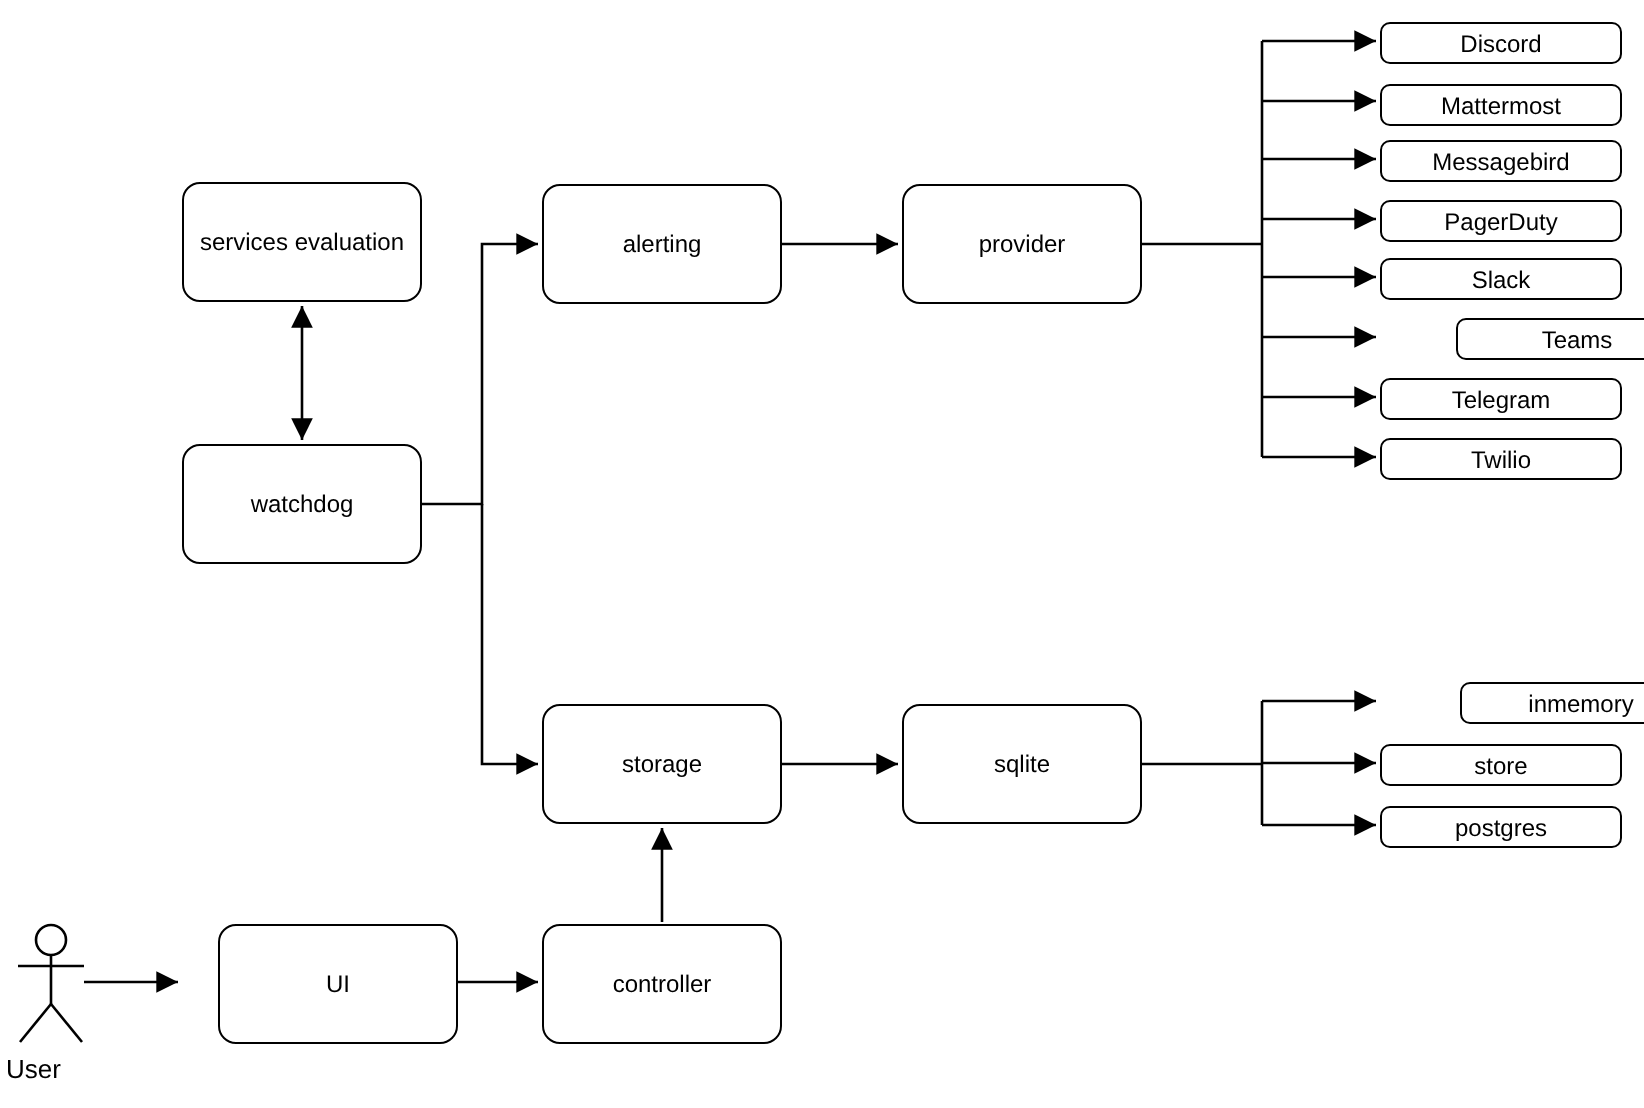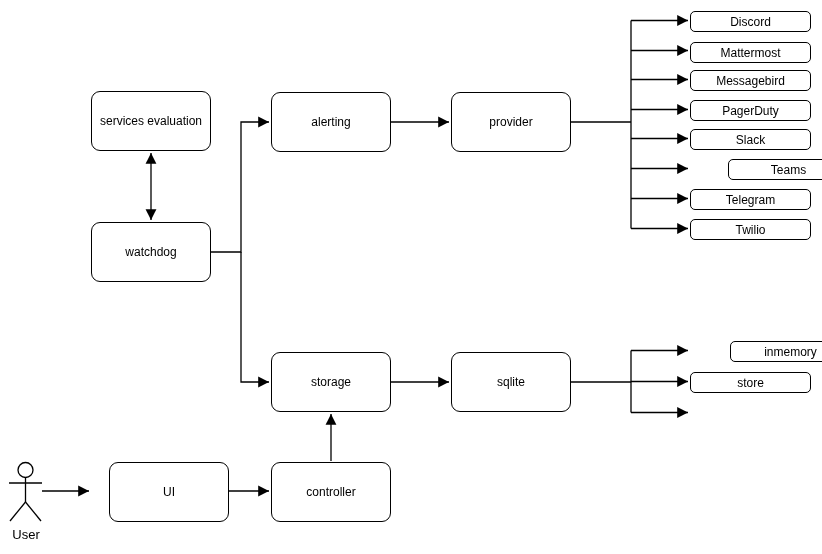--- a/index.html
+++ b/index.html
@@ -52,21 +52,21 @@
     font-size: 12px;
     color: #000000;
     text-align: center;
     white-space: nowrap;
   }
   .actor-label {
     position: absolute;
     left: 3px;
     top: 527px;
     width: 46px;
-    text-align: center;
+    text-align: left;
     font-size: 13px;
     color: #000000;
   }
 </style>
 </head>
 <body>
 
 <div id="canvas">
 
   <svg id="edges" width="822" height="554" viewBox="0 0 822 554">
@@ -169,16 +169,19 @@
   <div class="leaf" style="left:690px; top:219px;">
     <span>Twilio</span>
   </div>
 
   <div class="leaf" style="left:690px; top:341px;margin-left:40px;">
     <span>inmemory</span>
   </div>
   <div class="leaf" style="left:690px; top:372px;">
     <span>store</span>
   </div>
+  <div class="leaf" style="left:690px; top:403px;">
+    <span>postgres</span>
+  </div>
 
   <div class="actor-label">User</div>
 
 </div>
 
 </body></html>

